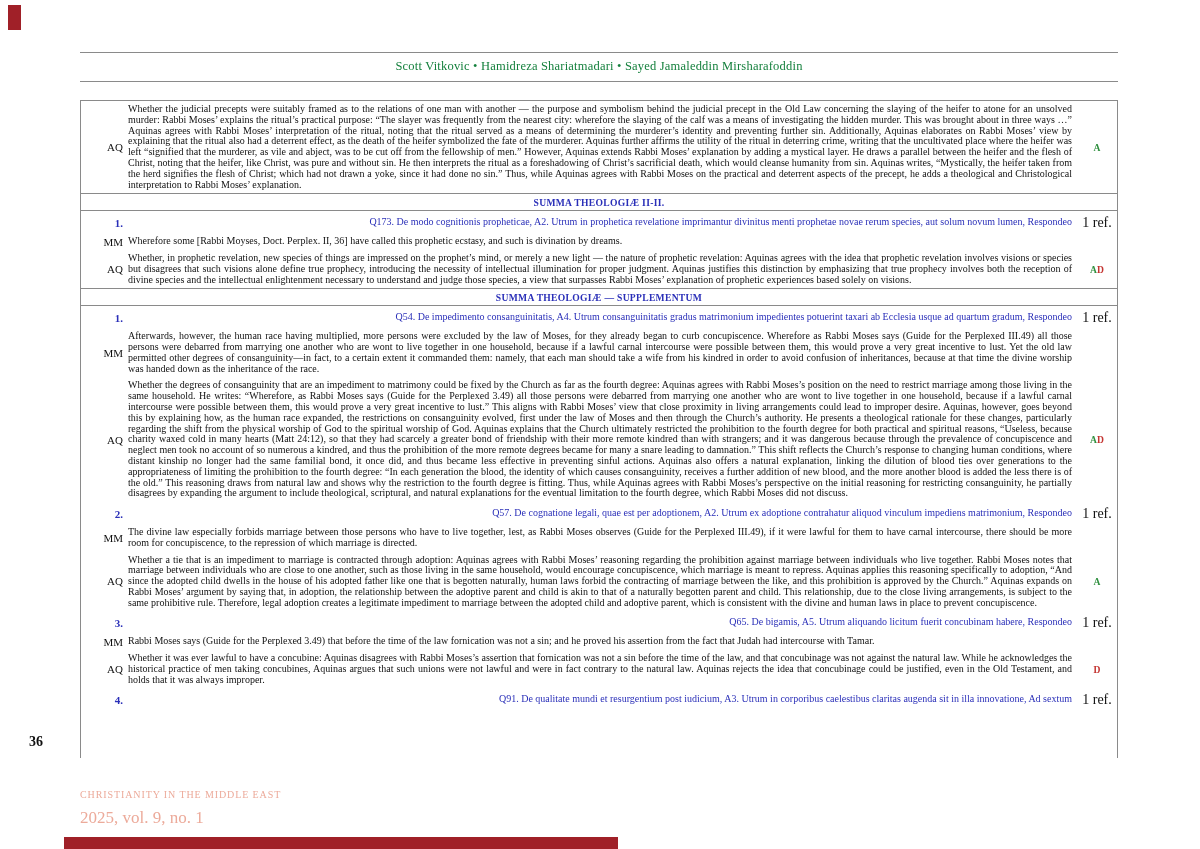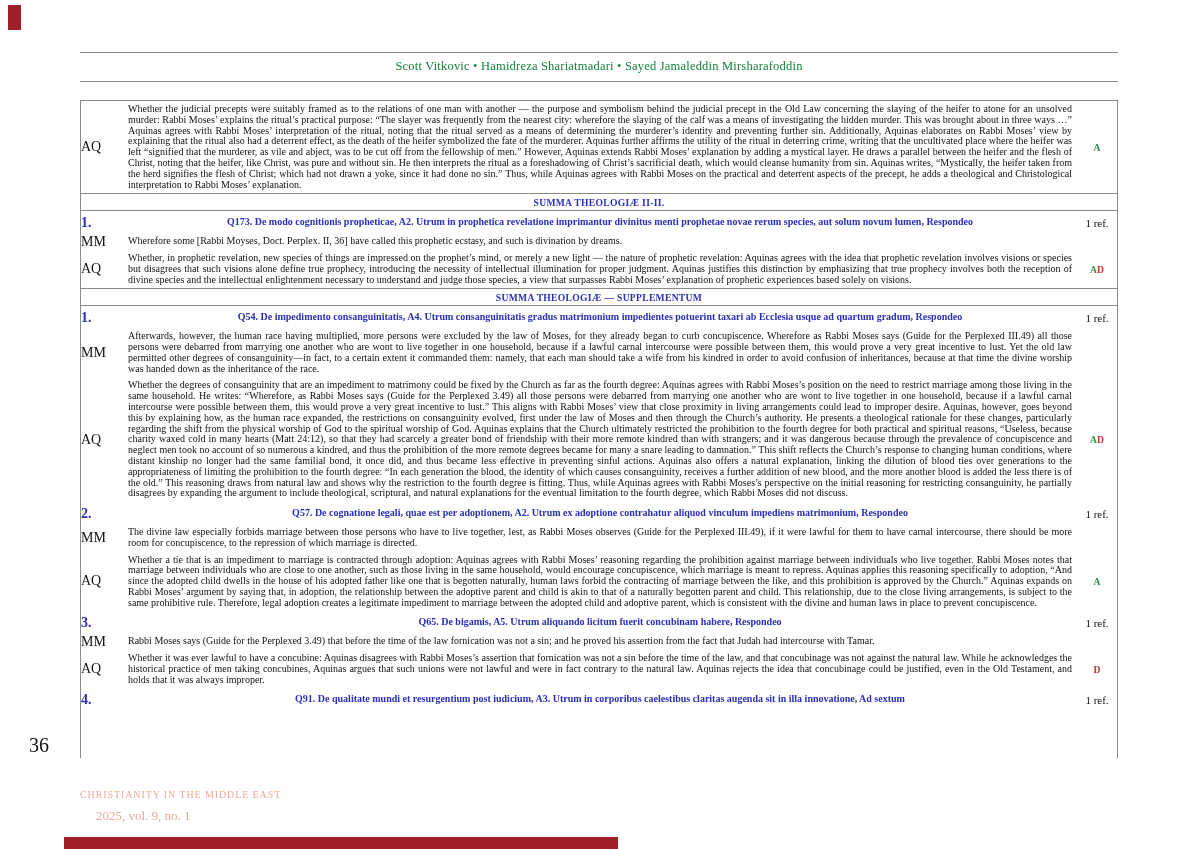--- a/index.html
+++ b/index.html
@@ -19,50 +19,50 @@
     font-size:12.5px; color:#15803d; letter-spacing:.2px;
   }
 
   .table {
     position:absolute; left:80px; right:82px; top:100px; height:658px;
     border-top:1px solid #8a8a8a; border-left:1px solid #8a8a8a; border-right:1px solid #8a8a8a;
     overflow:hidden;
   }
   .row { display:flex; align-items:center; }
   .col-label {
-    flex:0 0 42px; width:42px; text-align:left;
-    font-size:14px; color:#111;font-family:Liberation Serif, serif;
+    flex:0 0 42px; width:42px; text-align:right;
+    font-size:11px; color:#111;font-family:Liberation Serif, serif;
   }
   .col-text {
     flex:1; padding:3px 5px; font-size:10px; line-height:1.08;
     text-align:justify; color:#111;
   }
   .col-mark {
     flex:0 0 40px; width:40px; text-align:center;
     font-size:9.6px; font-weight:bold;
   }
   .mk-a { color:#2e8f3e; }
   .mk-d { color:#c43431; }
-  .refs { font-weight:normal; font-size:11px; color:#111; }
+  .refs { font-weight:normal; font-size:14px; color:#111; }
 
   .section-row {
     justify-content:center; text-align:right;
     border-top:1px solid #8a8a8a; border-bottom:1px solid #8a8a8a;
     padding:2.5px 0;
   }
   .section-title { color:#2a2fb8; font-weight:bold; font-size:9.6px; letter-spacing:.3px; }
 
   .q-row { padding:3px 0 2px; }
   .q-num { color:#2a2fb8; font-weight:bold; }
-  .q-title { color:#2a2fb8; font-weight:bold; text-align:center; }
+  .q-title { color:#2a2fb8; font-weight:normal; text-align:right; }
 
-  .page-number { position:absolute; left:29px; top:734px; font-size:20px; font-weight:normal; color:#111; }
+  .page-number { position:absolute; left:29px; top:734px; font-size:14px; font-weight:bold; color:#111; }
 
   .journal { position:absolute; left:80px; top:789px; font-size:10px; letter-spacing:.9px; color:#ecaa9a; }
-  .issue   { position:absolute; left:80px; top:808px; font-size:13px; color:#ecaa9a;margin-left:16px; }
+  .issue   { position:absolute; left:80px; top:808px; font-size:17px; color:#ecaa9a; }
 
   .bottom-bar { position:absolute; left:64px; top:837px; width:554px; height:12px; background:#a02028; }
 </style>
 </head>
 <body>
 
 <div class="page">
 
   <div class="corner-bar"></div>
 

